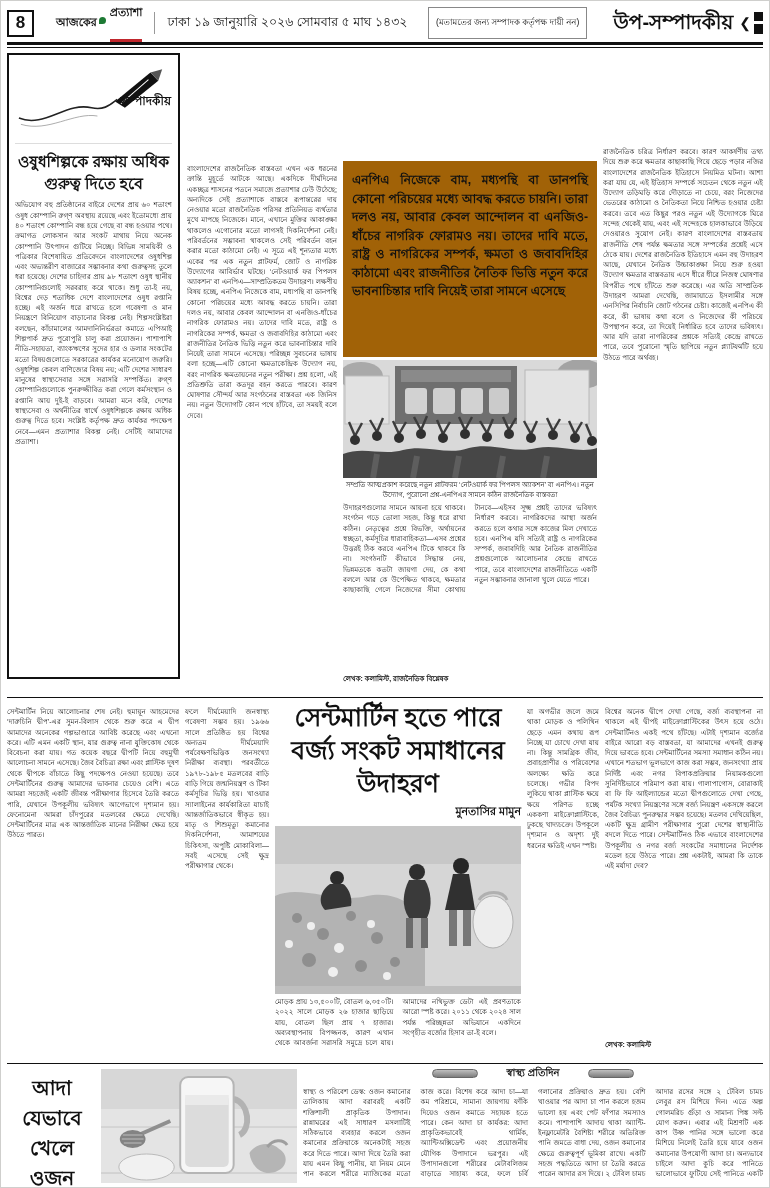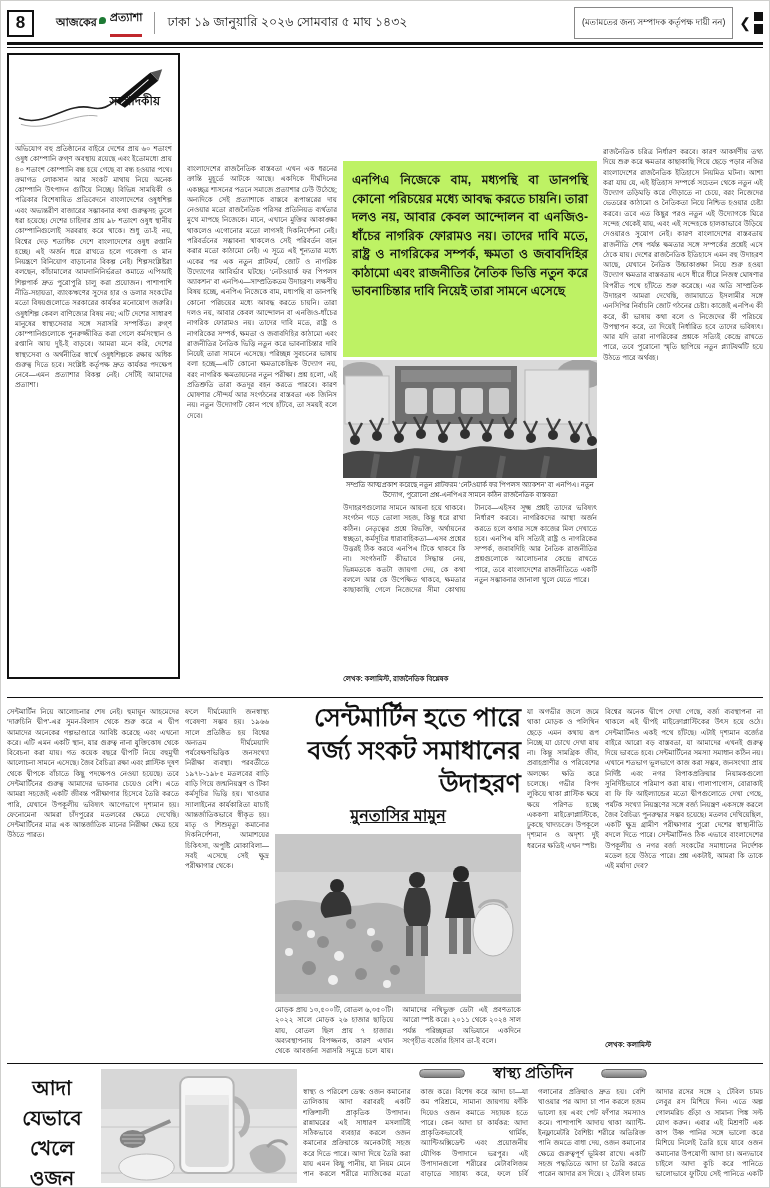--- a/index.html
+++ b/index.html
@@ -5,117 +5,119 @@
   html,body{margin:0;padding:0;background:#e8e8e6;}
   *{box-sizing:border-box;}
   .page{position:relative;width:770px;height:1188px;background:#ffffff;margin:0 auto;
         font-family:"Liberation Sans","DejaVu Sans",sans-serif;color:#111;overflow:hidden;
         border:1px solid #cfcfcd;}
   
   .header{position:absolute;left:6px;top:5px;right:6px;height:34px;display:flex;align-items:center;}
   .pagenum{width:27px;height:27px;border:2px solid #111;display:flex;align-items:center;justify-content:center;
            font-size:17px;font-weight:800;}
   .logo{margin-left:22px;font-size:11px;font-weight:700;white-space:nowrap;display:flex;align-items:center;}
-  .logo .l2{position:relative;margin-left:3px;border-bottom:3px solid #c0272d;padding-bottom:6px;}
+  .logo .l2{position:relative;margin-left:3px;border-bottom:3px solid #c0272d;padding-bottom:16px;}
   .logo .leaf{display:inline-block;width:7px;height:7px;background:#1d7a34;border-radius:50% 50% 50% 0;
               margin:0 1px 6px 2px;}
   .vsep{width:1px;height:22px;background:#999;margin:0 12px;}
   .dateline{font-size:12.5px;font-weight:400;white-space:nowrap;}
   .disclaimer{border:1px solid #888;padding:8px 7px;font-size:8.5px;white-space:nowrap;margin-left:auto;}
   .section-name{font-size:20px;font-weight:900;white-space:nowrap;margin-left:26px;}
   .section-mark{display:flex;align-items:center;margin-left:6px;}
   .section-mark .chev{font-size:14px;font-weight:700;}
   .section-mark .bars{width:9px;height:22px;background:#111;margin-left:3px;position:relative;}
   .section-mark .bars::after{content:"";position:absolute;left:0;top:9px;width:100%;height:3px;background:#fff;}
   .rule-thick{position:absolute;left:6px;right:6px;top:41px;height:3px;background:#111;}
   .rule-thin{position:absolute;left:6px;right:6px;top:46px;height:1px;background:#111;}
   
   .coltext{font-size:7px;line-height:1.47;text-align:justify;overflow:hidden;}
   .credit{font-weight:800;font-size:7px;margin-top:2px;}
   
   .edbox{position:absolute;left:6px;top:52px;width:173px;height:626px;border:2px solid #111;padding:5px 6px;}
   .ed-illu{position:relative;width:100%;height:84px;border-bottom:1px solid #ddd;background:#fff;}
-  .ed-kicker{position:absolute;right:12px;top:32px;font-size:12px;font-weight:800;}
+  .ed-kicker{position:absolute;right:1px;top:32px;font-size:12px;font-weight:800;}
   .ed-title{font-size:15.5px;font-weight:900;text-align:center;line-height:1.4;margin:7px 0 6px 0;}
   .ed-body{height:452px;}
   
   .main-headline{position:absolute;left:184px;top:48px;width:578px;text-align:center;
                  font-size:33px;font-weight:900;line-height:1.3;}
   .main-byline{position:absolute;left:184px;top:136px;width:578px;text-align:center;
                font-size:14px;font-weight:800;}
   .m-col1{position:absolute;left:186px;top:163px;width:150px;height:528px;}
   .m-center{position:absolute;left:342px;top:160px;width:254px;}
-  .pullquote{background:#bef264;padding:10px 9px;font-size:12.2px;font-weight:600;line-height:1.52;
+  .pullquote{background:#a16207;padding:10px 9px;font-size:12.2px;font-weight:600;line-height:1.52;
              text-align:justify;height:196px;overflow:hidden;}
   .m-photo{width:100%;height:118px;margin-top:3px;background:#ccc;}
   .m-caption{font-size:6.8px;line-height:1.45;text-align:center;margin-top:2px;height:20px;overflow:hidden;}
   .m-mid{margin-top:3px;height:168px;column-count:2;column-gap:9px;}
   .m-right{position:absolute;left:602px;top:146px;width:160px;height:546px;}
   .m-right-body{height:528px;}
   
   .big-divider{position:absolute;left:6px;right:6px;top:696px;height:1px;background:#111;}
   
   .s-col1{position:absolute;left:6px;top:706px;width:172px;height:352px;}
   .s-col2{position:absolute;left:184px;top:706px;width:84px;height:352px;}
   .s-center{position:absolute;left:274px;top:700px;width:246px;}
-  .s-title{font-size:25px;font-weight:900;text-align:right;line-height:1.32;}
-  .s-byline{font-size:16px;font-weight:800;text-align:center;margin:3px 0 4px 0;text-decoration:underline;}
+  .s-title{font-size:25px;font-weight:900;text-align:center;line-height:1.32;}
+  .s-byline{font-size:11px;font-weight:800;text-align:right;margin:3px 0 4px 0;}
   .s-photo{width:100%;height:168px;background:#ccc;}
   .s-below{margin-top:3px;height:60px;column-count:2;column-gap:9px;}
   .s-col4{position:absolute;left:526px;top:706px;width:72px;height:352px;}
   .s-col5{position:absolute;left:604px;top:706px;width:158px;height:352px;}
   .s-col5-body{height:330px;}
   
   .bottom-rule{position:absolute;left:6px;right:6px;top:1062px;height:1px;background:#111;}
   .ginger-title{position:absolute;left:4px;top:1072px;width:94px;text-align:center;
                 font-size:20px;font-weight:900;line-height:1.5;}
   .ginger-photo{position:absolute;left:100px;top:1068px;width:196px;height:114px;background:#ddd;}
   .health-head{position:absolute;left:302px;top:1062px;width:460px;height:20px;display:flex;
                align-items:center;justify-content:center;gap:28px;}
-  .health-title{font-size:15px;font-weight:800;white-space:nowrap;}
+  .health-title{font-size:10px;font-weight:800;white-space:nowrap;}
   .dash{width:46px;height:9px;border-radius:5px;background:linear-gradient(#bfbfbf,#7e7e7e);border:1px solid #666;}
   .health-body{position:absolute;left:302px;top:1086px;width:460px;height:97px;
                column-count:4;column-gap:10px;}
   svg{display:block;}
 </style>
 </head>
 <body>
 
 <div class="page">
 
   <div class="header">
     <div class="pagenum">8</div>
     <div class="logo">
       <span>আজকের</span>
       <span class="leaf"></span>
       <span class="l2">প্রত্যাশা</span>
     </div>
     <div class="vsep"></div>
     <div class="dateline">ঢাকা ১৯ জানুয়ারি ২০২৬ সোমবার ৫ মাঘ ১৪৩২</div>
     <div class="disclaimer">(মতামতের জন্য সম্পাদক কর্তৃপক্ষ দায়ী নন)</div>
+    <div class="section-name">উপ-সম্পাদকীয়</div>
     <div class="section-mark">
       <span class="chev">❮</span>
       <span class="bars"></span>
     </div>
   </div>
   <div class="rule-thick"></div>
   <div class="rule-thin"></div>
 
   <div class="edbox">
     <div class="ed-illu">
       <svg width="100%" height="100%" viewBox="0 0 160 80" preserveAspectRatio="none">
         <rect x="0" y="0" width="160" height="80" fill="#ffffff"></rect>
         <path d="M4,56 C30,66 52,40 78,46 C92,49 98,42 104,38" stroke="#222" stroke-width="1.6" fill="none"></path>
         <path d="M6,62 C34,70 60,50 84,54" stroke="#999" stroke-width="0.8" fill="none"></path>
         <polygon points="102,40 138,12 146,20 112,46" fill="#111"></polygon>
         <polygon points="138,12 146,20 150,9" fill="#555"></polygon>
         <line x1="108" y1="42" x2="136" y2="19" stroke="#fff" stroke-width="1"></line>
       </svg>
       <div class="ed-kicker">সম্পাদকীয়</div>
     </div>
+    <div class="ed-title">ওষুধশিল্পকে রক্ষায় অধিক গুরুত্ব দিতে হবে</div>
     <div class="coltext ed-body">অভিযোগ বহু প্রতিষ্ঠানের বাইরে দেশের প্রায় ৬০ শতাংশ ওষুধ কোম্পানি রুগ্ণ অবস্থায় রয়েছে এবং ইতোমধ্যে প্রায় ৪০ শতাংশ কোম্পানি বন্ধ হয়ে গেছে বা বন্ধ হওয়ার পথে। ক্রমাগত লোকসান আর সংকট মাথায় নিয়ে অনেক কোম্পানি উৎপাদন গুটিয়ে নিচ্ছে। বিভিন্ন সাময়িকী ও পত্রিকার বিশেষায়িত প্রতিবেদনে বাংলাদেশের ওষুধশিল্প এবং অভ্যন্তরীণ বাজারের সম্ভাবনার কথা গুরুত্বসহ তুলে ধরা হয়েছে। দেশের চাহিদার প্রায় ৯৮ শতাংশ ওষুধ স্থানীয় কোম্পানিগুলোই সরবরাহ করে থাকে। শুধু তা-ই নয়, বিশ্বের দেড় শতাধিক দেশে বাংলাদেশের ওষুধ রপ্তানি হচ্ছে। এই অর্জন ধরে রাখতে হলে গবেষণা ও মান নিয়ন্ত্রণে বিনিয়োগ বাড়ানোর বিকল্প নেই। শিল্পসংশ্লিষ্টরা বলছেন, কাঁচামালের আমদানিনির্ভরতা কমাতে এপিআই শিল্পপার্ক দ্রুত পুরোপুরি চালু করা প্রয়োজন। পাশাপাশি নীতি-সহায়তা, ব্যাংকঋণের সুদের হার ও ডলার সংকটের মতো বিষয়গুলোতে সরকারের কার্যকর মনোযোগ জরুরি। ওষুধশিল্প কেবল বাণিজ্যের বিষয় নয়; এটি দেশের সাধারণ মানুষের স্বাস্থ্যসেবার সঙ্গে সরাসরি সম্পর্কিত। রুগ্ণ কোম্পানিগুলোকে পুনরুজ্জীবিত করা গেলে কর্মসংস্থান ও রপ্তানি আয় দুই-ই বাড়বে। আমরা মনে করি, দেশের স্বাস্থ্যসেবা ও অর্থনীতির স্বার্থে ওষুধশিল্পকে রক্ষায় অধিক গুরুত্ব দিতে হবে। সংশ্লিষ্ট কর্তৃপক্ষ দ্রুত কার্যকর পদক্ষেপ নেবে—এমন প্রত্যাশার বিকল্প নেই। সেটিই আমাদের প্রত্যাশা।</div>
   </div>
 
   <div class="main-headline">
   </div>
 
   <div class="coltext m-col1">বাংলাদেশের রাজনৈতিক বাস্তবতা এখন এক ধরনের ক্রান্তি মুহূর্তে আটকে আছে। একদিকে দীর্ঘদিনের একচ্ছত্র শাসনের পতনে সমাজে প্রত্যাশার ঢেউ উঠেছে; অন্যদিকে সেই প্রত্যাশাকে বাস্তবে রূপান্তরের দায় নেওয়ার মতো রাজনৈতিক পরিসর প্রতিনিয়ত ব্যর্থতার মুখে মাপছে নিজেকে। মানে, এখানে মুক্তির আকাঙ্ক্ষা থাকলেও এগোনোর মতো লাগসই দিকনির্দেশনা নেই। পরিবর্তনের সম্ভাবনা থাকলেও সেই পরিবর্তন বহন করার মতো কাঠামো নেই। এ সূত্রে এই শূন্যতার মধ্যে একের পর এক নতুন প্লাটফর্ম, জোট ও নাগরিক উদ্যোগের আবির্ভাব ঘটছে। ‘নেটওয়ার্ক ফর পিপলস অ্যাকশন’ বা এনপিএ—সাম্প্রতিকতম উদাহরণ। লক্ষণীয় বিষয় হচ্ছে, এনপিএ নিজেকে বাম, মধ্যপন্থি বা ডানপন্থি কোনো পরিচয়ের মধ্যে আবদ্ধ করতে চায়নি। তারা দলও নয়, আবার কেবল আন্দোলন বা এনজিও-ধাঁচের নাগরিক ফোরামও নয়। তাদের দাবি মতে, রাষ্ট্র ও নাগরিকের সম্পর্ক, ক্ষমতা ও জবাবদিহির কাঠামো এবং রাজনীতির নৈতিক ভিত্তি নতুন করে ভাবনাচিন্তার দাবি নিয়েই তারা সামনে এসেছে। পরিচ্ছন্ন সুবচনের ভাষায় বলা হচ্ছে—এটি কোনো ক্ষমতাকেন্দ্রিক উদ্যোগ নয়, বরং নাগরিক ক্ষমতায়নের নতুন পরীক্ষা। প্রশ্ন হলো, এই প্রতিশ্রুতি তারা কতদূর বহন করতে পারবে। কারণ ঘোষণার সৌন্দর্য আর সংগঠনের বাস্তবতা এক জিনিস নয়। নতুন উদ্যোগটি কোন পথে হাঁটবে, তা সময়ই বলে দেবে।</div>
 
   <div class="m-center">
     <div class="pullquote">এনপিএ নিজেকে বাম, মধ্যপন্থি বা ডানপন্থি কোনো পরিচয়ের মধ্যে আবদ্ধ করতে চায়নি। তারা দলও নয়, আবার কেবল আন্দোলন বা এনজিও-ধাঁচের নাগরিক ফোরামও নয়। তাদের দাবি মতে, রাষ্ট্র ও নাগরিকের সম্পর্ক, ক্ষমতা ও জবাবদিহির কাঠামো এবং রাজনীতির নৈতিক ভিত্তি নতুন করে ভাবনাচিন্তার দাবি নিয়েই তারা সামনে এসেছে</div>

